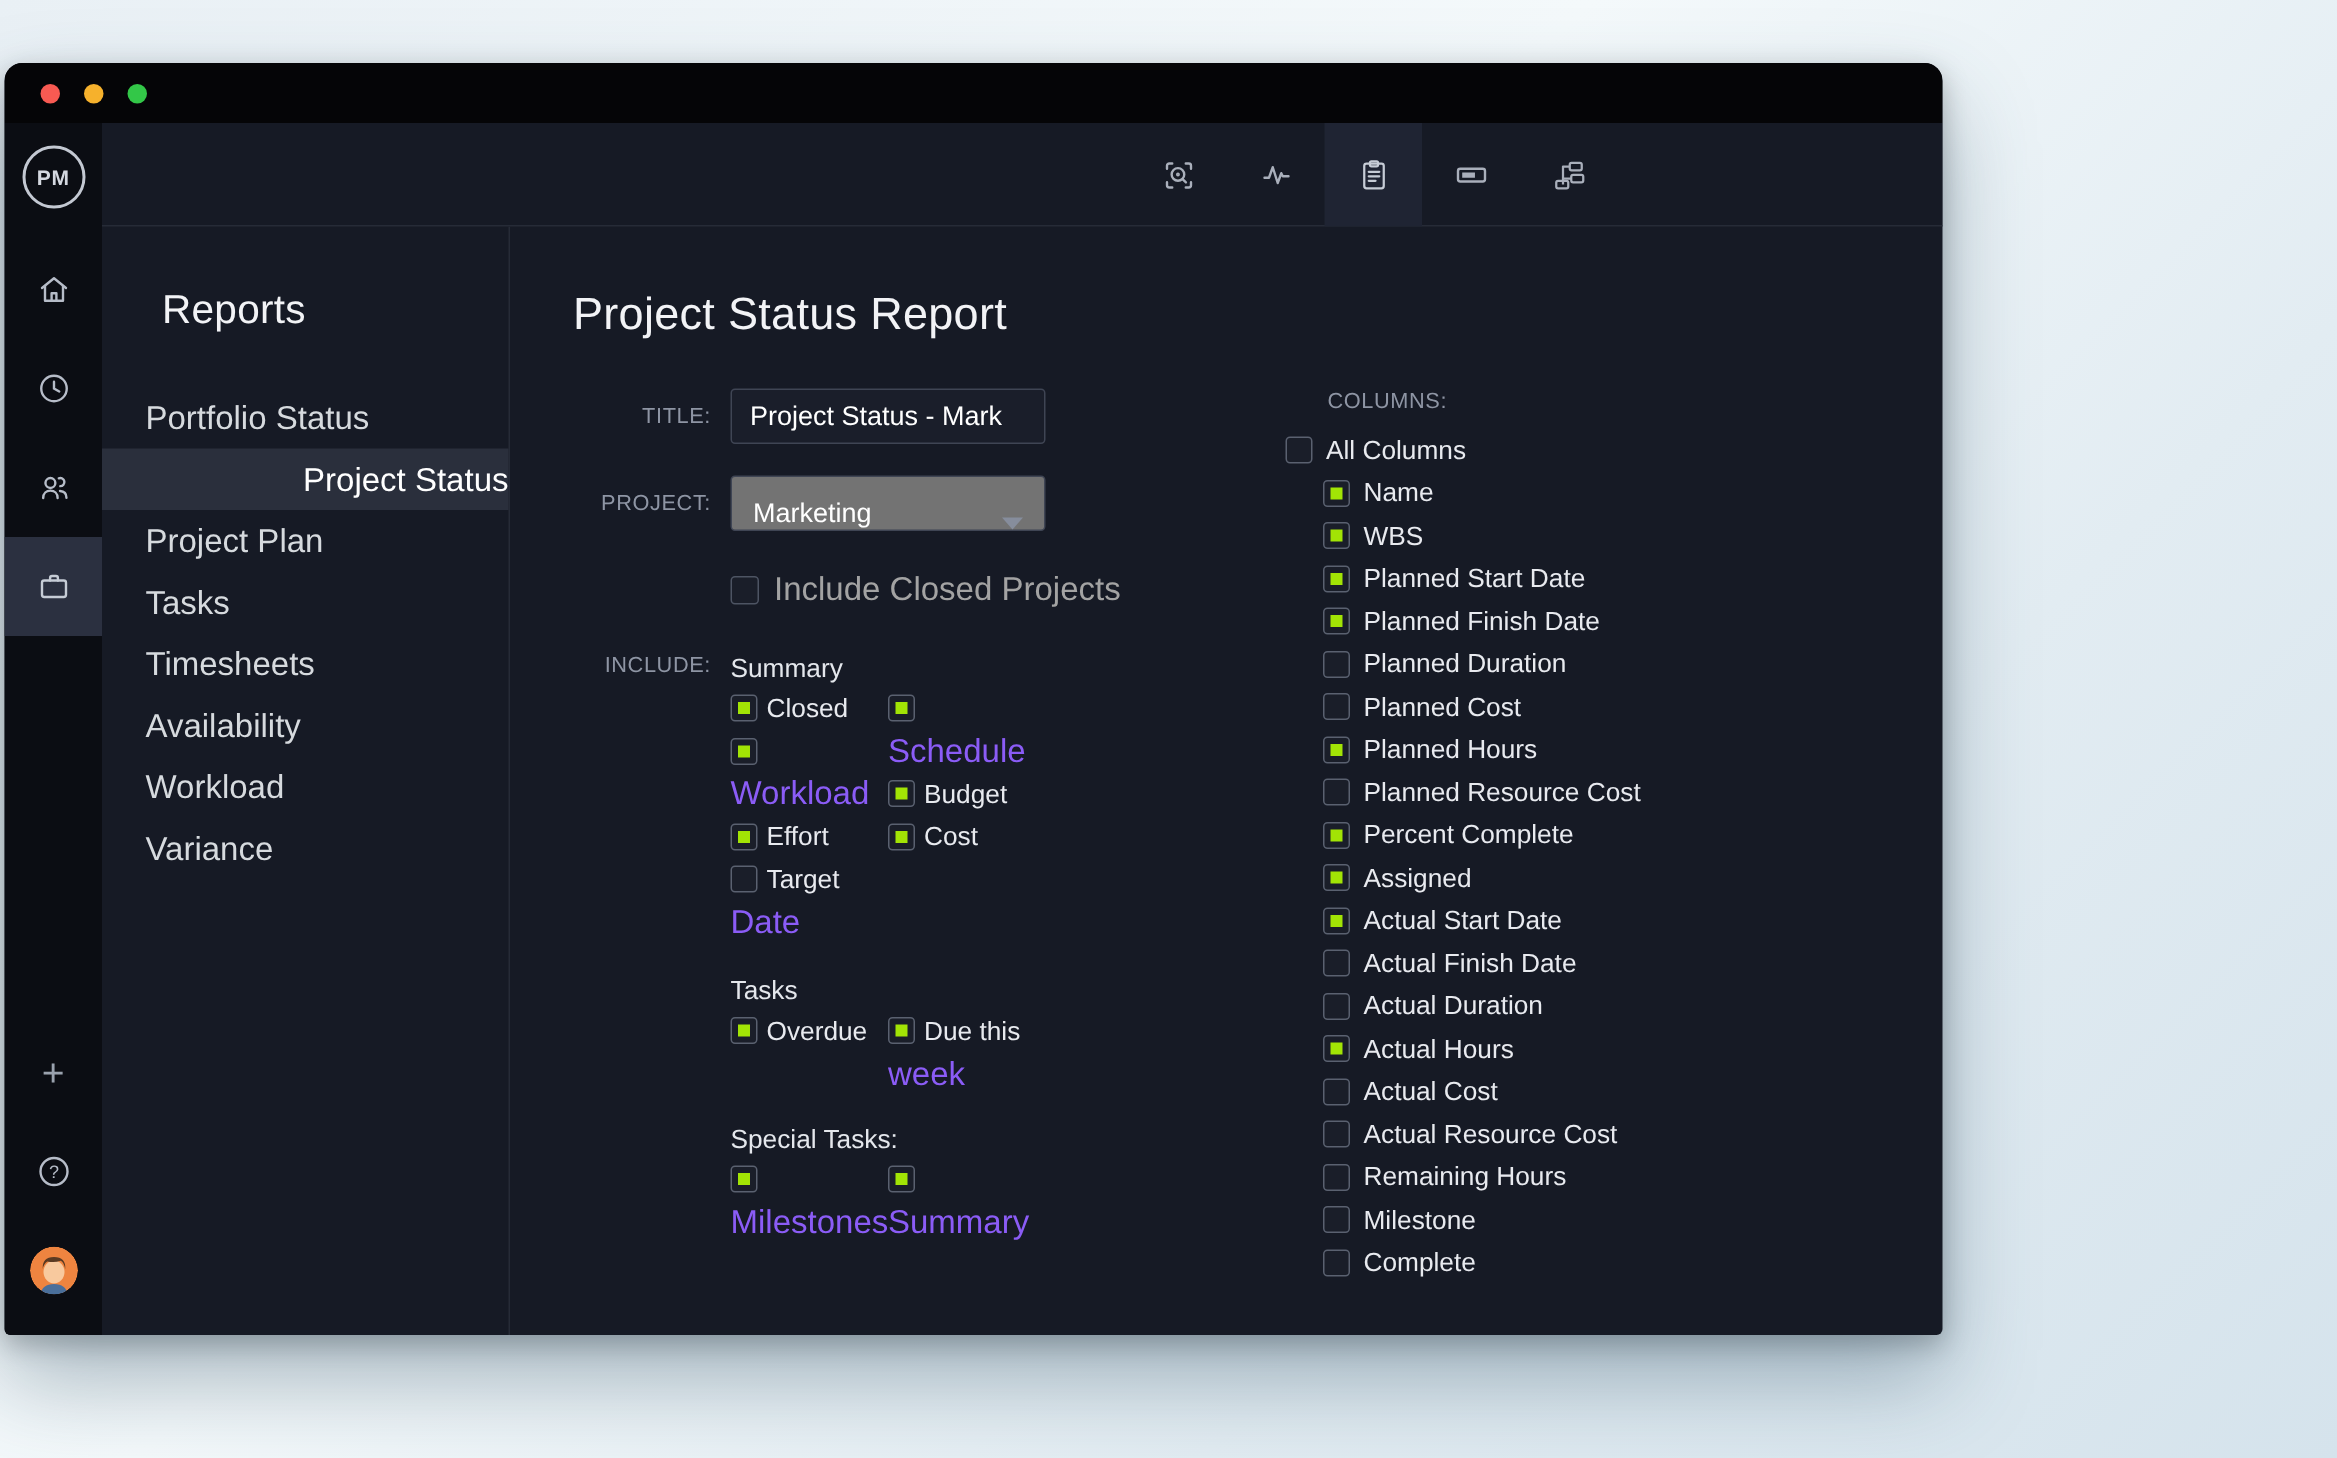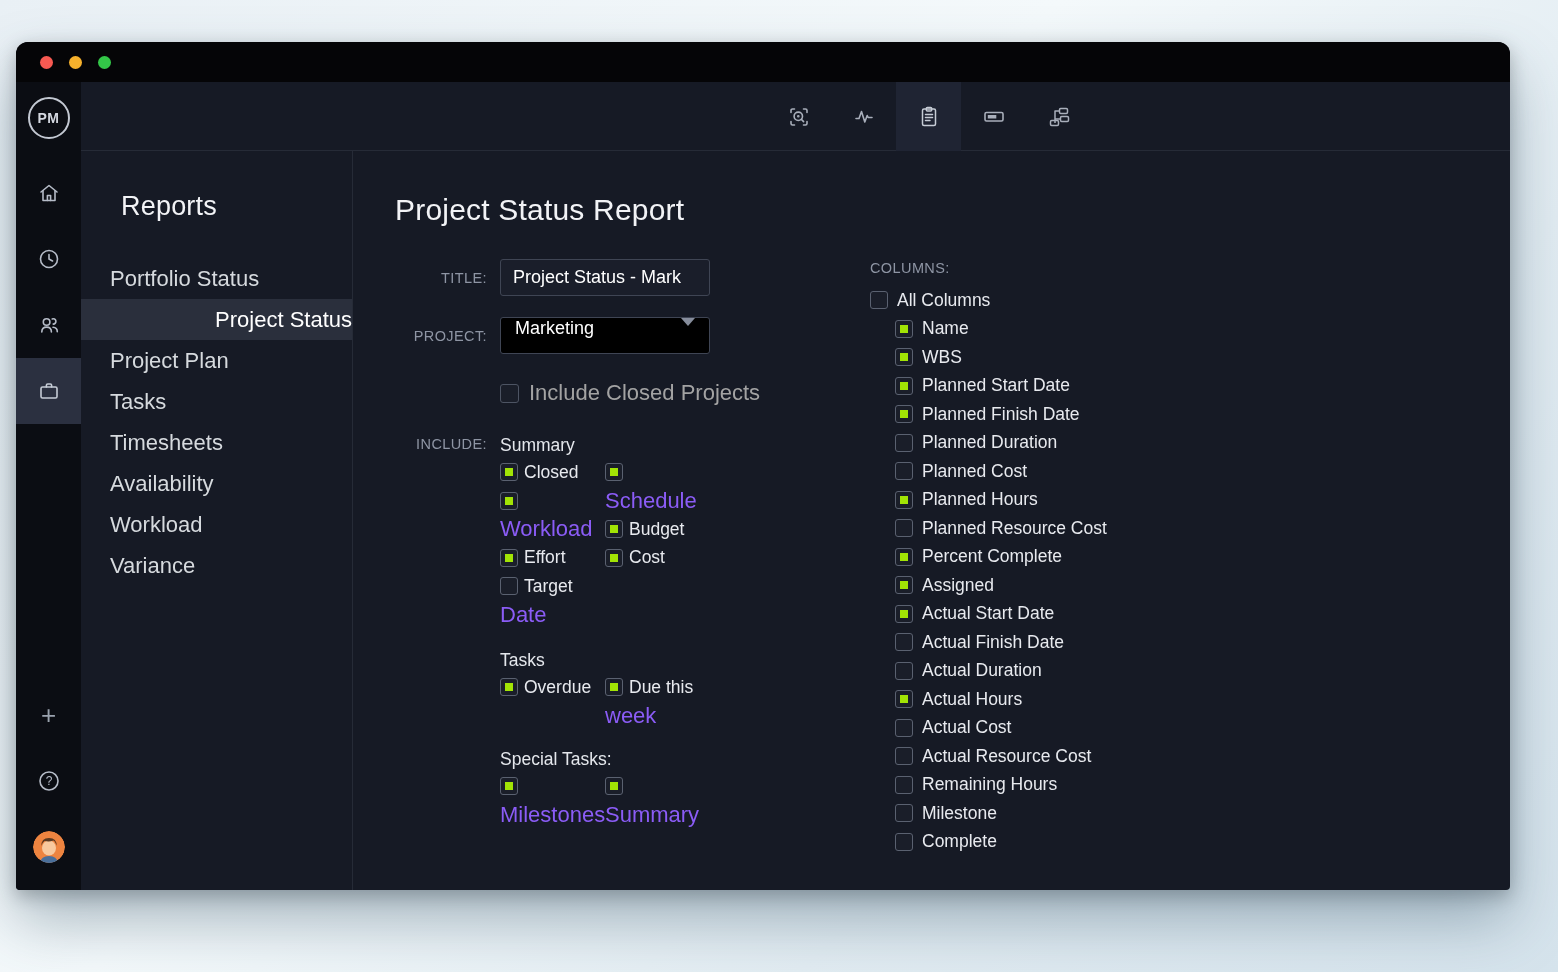--- a/index.html
+++ b/index.html
@@ -1,20 +1,20 @@
 <!DOCTYPE html>
 <html><head>
 <meta charset="utf-8">
 <style>
   * { box-sizing: border-box; margin: 0; padding: 0; }
   html,body { width:1558px; height:972px; overflow:hidden;
     font-family:"Liberation Sans","DejaVu Sans",sans-serif; }
   body { background: linear-gradient(135deg,#e9f0f5 0%,#f4f9fb 42%,#e2ecf2 70%,#d5e3ec 100%); }
 
-  .window { position:absolute; left:16px; top:42px; width:1494px; height:848px;
+  .window { position:absolute; left:3px; top:42px; width:1292px; height:848px;
     background:#161a25; border-radius:12px 12px 4px 4px; overflow:hidden;
     box-shadow:0 30px 60px rgba(55,85,105,.40), 0 6px 18px rgba(0,0,0,.25); }
 
   
   .titlebar { height:40px; background:#050507; display:flex; align-items:center; padding-left:24px; }
   .tl { width:13px; height:13px; border-radius:50%; margin-right:16px; }
   .tl.red{ background:#f85a52; } .tl.yellow{ background:#f6b12c; } .tl.green{ background:#33c748; }
 
   .app-row { display:flex; height:808px; }
 
@@ -50,22 +50,22 @@
   .main h1 { margin:42px 0 0 42px; color:#f2f3f6; font-size:30px; font-weight:500; letter-spacing:.2px; }
 
   .form { position:absolute; left:0; top:108px; width:500px; }
   .form-row { display:flex; align-items:center; margin-bottom:21px; }
   .form-row.top { align-items:flex-start; }
   .f-label { width:134px; text-align:right; margin-right:13px; color:#8e95a4; font-size:14.5px; letter-spacing:.4px; flex:none; }
   .form-row.top .f-label { padding-top:4px; }
 
   .text-input { width:210px; height:37px; background:#1a1e2a; border:1px solid #3f4554; border-radius:3px;
     color:#ffffff; font-size:18px; padding:0 12px; font-family:inherit; outline:none; }
-  .dropdown { width:210px; height:37px; background:#000000; border:1px solid #3f4554; border-radius:3px;
-    color:#ffffff; font-size:18px; padding:0 14px; display:flex; align-items:flex-start; justify-content:space-between; cursor:pointer; }
+  .dropdown { width:210px; height:37px; background:#737373; border:1px solid #3f4554; border-radius:3px;
+    color:#ffffff; font-size:18px; padding:0 14px; display:flex; align-items:flex-end; justify-content:space-between; cursor:pointer; }
   .caret { width:0; height:0; border-left:7px solid transparent; border-right:7px solid transparent; border-top:8px solid #868d9c; }
 
   .closed-row { margin:26px 0 0 147px; display:flex; align-items:center; gap:10px;
     color:#a3a3a3; font-size:22px; }
   .include-row { margin-top:26px; }
 
   .cb { width:18px; height:18px; border:1.5px solid #5a6170; border-radius:3px; flex:none;
     display:inline-flex; align-items:center; justify-content:center; background:rgba(255,255,255,.02); cursor:pointer; }
   .cb.checked::after { content:''; width:8px; height:8px; background:#a2e405; }
   .cb.big { width:19px; height:19px; border-color:#4d5463; }
@@ -73,21 +73,21 @@
   .inc-heading { color:#e4e7ec; font-size:17.5px; line-height:26px; }
   .inc-grid { display:flex; }
   .inc-col { width:103px; }
   .inc-col.right { width:112px; margin-left:2px; }
   .inc-item .l1 { height:28.5px; display:flex; align-items:center; gap:6px; font-size:17.5px; color:#e8eaef; }
   .inc-item .l2 { height:28.5px; line-height:28.5px; font-size:22px; color:#8b5cf6; }
   .mt18 { margin-top:18px; } .mt16 { margin-top:16px; }
 
   
   .columns { position:absolute; left:517px; top:109px; width:330px; }
-  .cols-label { color:#8e95a4; font-size:14.5px; letter-spacing:.4px; margin-bottom:10px; }
+  .cols-label { color:#8e95a4; font-size:14.5px; letter-spacing:.4px; margin-bottom:10px;margin-left:28px; }
   .col-row { display:flex; align-items:center; gap:9px; height:28.5px; font-size:17.5px; color:#e8eaef; cursor:pointer; }
   .col-items { margin-left:25px; }
 
   svg { display:block; }
 </style>
 </head>
 <body>
 
 <div class="window">
 

